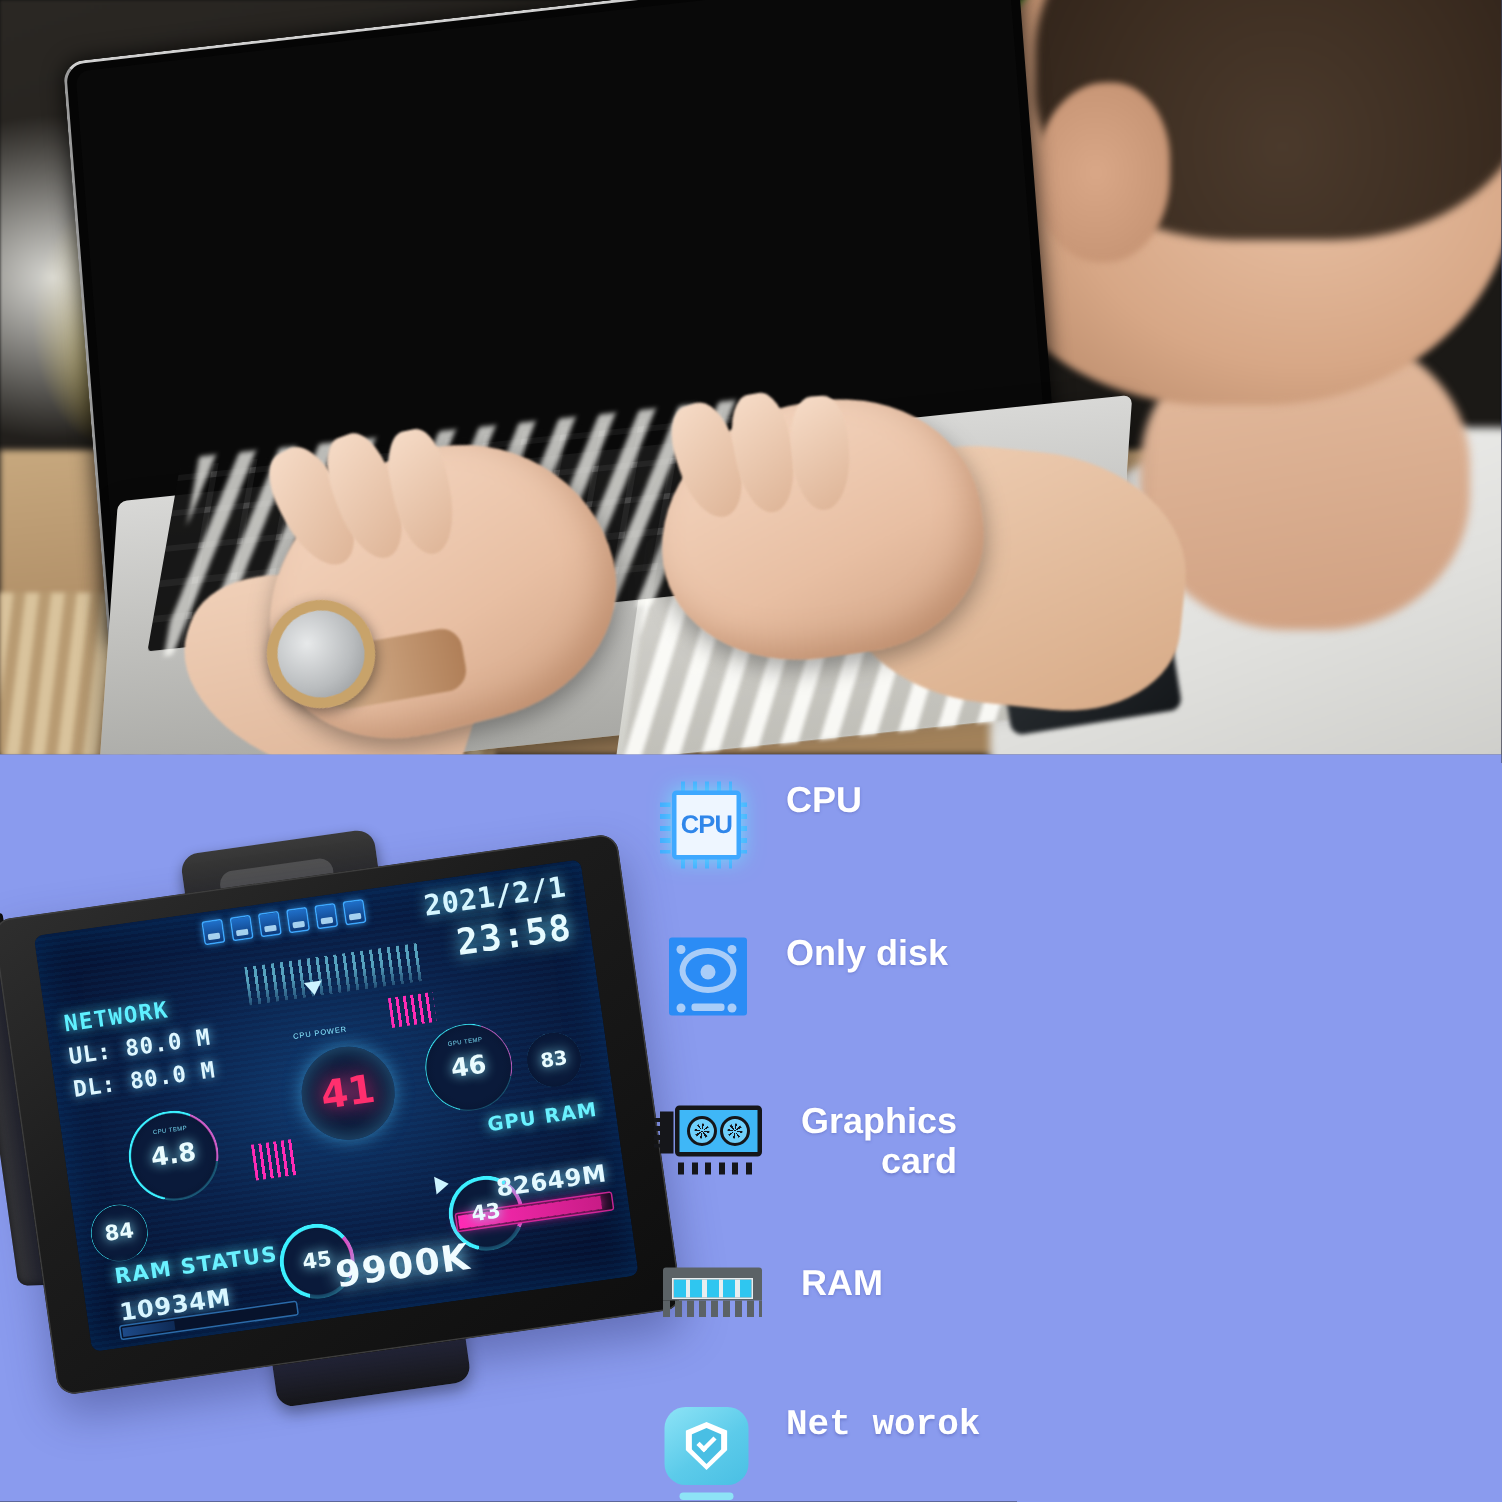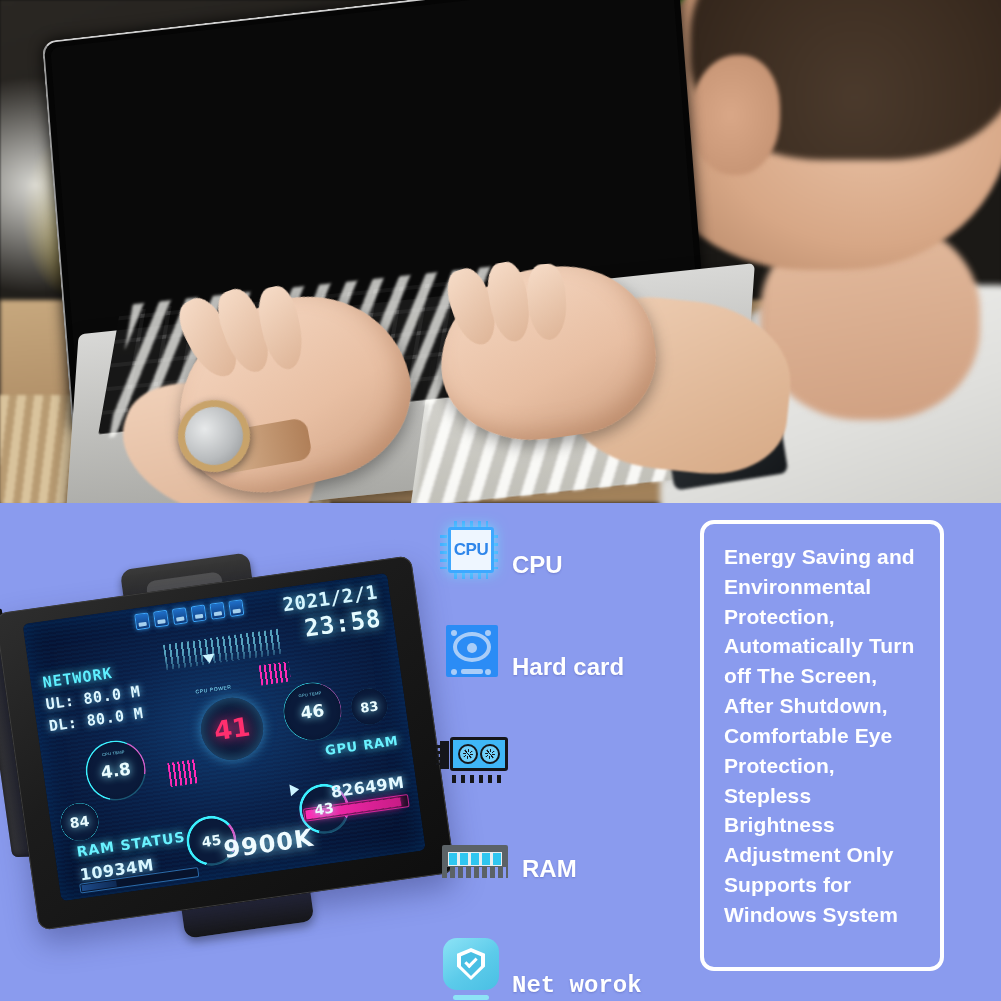--- a/index.html
+++ b/index.html
@@ -397,21 +397,21 @@
     position:absolute; right:10px; top:222px; width:106px; height:13px;
     background:#1a0c22; border:1px solid #c32690; border-radius:2px;
   }
   .gpu-bar i { position:absolute; left:1px; top:1px; height:9px; width:92%;
                background:linear-gradient(90deg,#ff2bb5,#c81c86);
                box-shadow:0 0 8px rgba(255,43,181,.8); }
 
   
   .features { position:absolute; left:440px; top:10px; width:250px; }
   .feature-row {
-    position:absolute; display:flex; align-items:flex-end; gap:10px;
+    position:absolute; display:flex; align-items:flex-start; gap:22px;
   }
   .f-label {
     color:#ffffff; font-size:24px; font-weight:bold; line-height:1.12;
     text-shadow:0 1px 2px rgba(60,70,150,.35);
   }
   .ico { position:relative; flex:0 0 auto; }
 
   
   .ico-cpu { width:62px; height:58px; }
   .ico-cpu .chip {
@@ -715,32 +715,34 @@
         <div class="ico ico-hdd">
           <div class="box"></div>
           <div class="platter"></div>
             <div class="spindle"></div>
             <div class="slot"></div>
           <div class="scr s1"></div>
             <div class="scr s2"></div>
             <div class="scr s3"></div>
             <div class="scr s4"></div>
         </div>
-        <div class="f-label">Hard card</div>
+        <div class="f-label">Only disk</div>
       </div>
 
       <div class="feature-row" style="top:222px; left:0;">
         <div class="ico ico-gpu">
           <div class="conn"></div>
           <div class="card">
               <div class="fan f1"></div>
               <div class="fan f2"></div>
             </div>
           <div class="brk"></div>
         </div>
+        <div class="f-label" style="white-space:pre-line; text-align:right;">Graphics
+card</div>
       </div>
 
       <div class="feature-row" style="top:330px; left:0;">
         <div class="ico ico-ram">
           <div class="stick"></div>
             <div class="chips"></div>
             <div class="notch"></div>
         </div>
         <div class="f-label">RAM</div>
       </div>
@@ -751,19 +753,15 @@
           <div class="shield"></div>
           <div class="shield-in"></div>
           <div class="check"></div>
           <div class="base-line"></div>
         </div>
         <div class="f-label">Net worok</div>
       </div>
 
     </div>
 
-    <div class="infobox">
-      <p>Energy Saving and Environmental Protection, Automatically Turn off The Screen, After Shutdown, Comfortable Eye Protection, Stepless Brightness Adjustment
-Only Supports for Windows System</p>
-    </div>
 
   </div>
 </div>
 
 </body></html>

